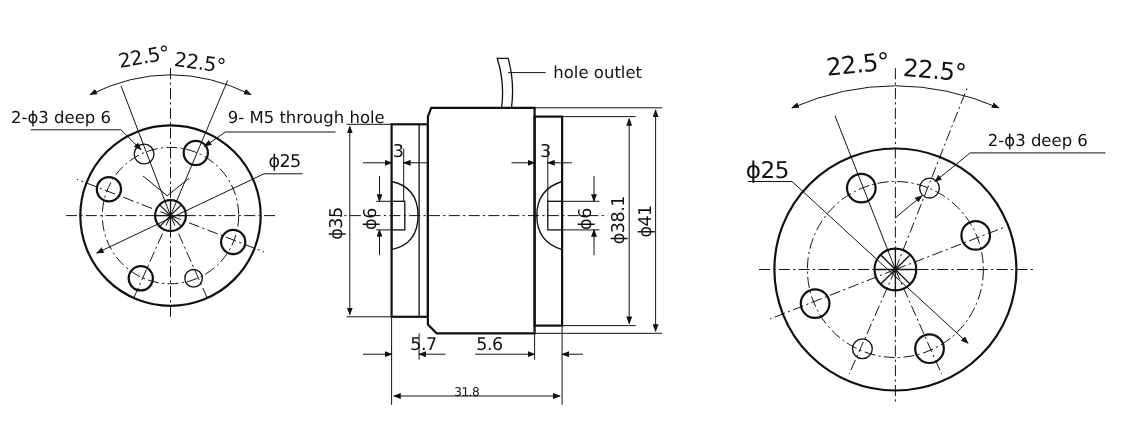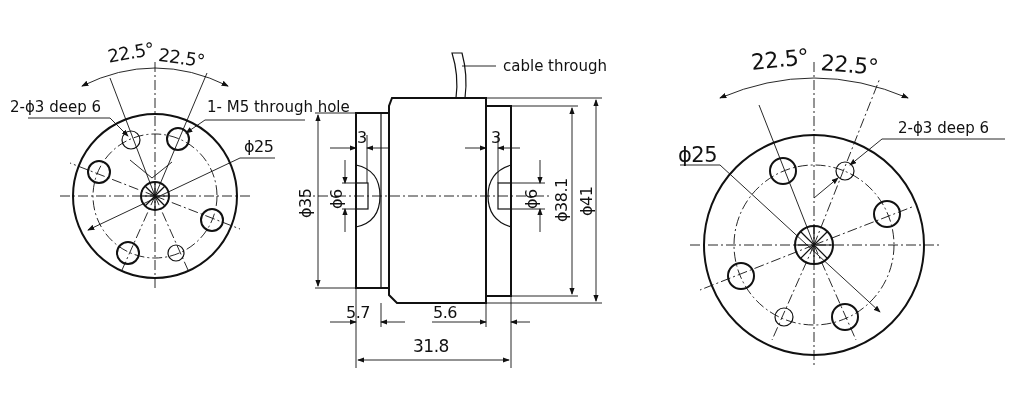--- a/index.html
+++ b/index.html
@@ -144,31 +144,31 @@
     <path d="M720,98 Q814,58 908,98" class="dim" marker-start="url(#ar)" marker-end="url(#ar)"></path>
     <polyline points="680,165 720,165 880,312" class="dim" marker-end="url(#ar)"></polyline>
     <polyline points="1005,139 882,139 850,165" class="dim" marker-end="url(#ar)"></polyline>
     <line x1="814" y1="198" x2="838" y2="178" class="dim" marker-end="url(#ar)"></line>
   </g>
 </svg>
 
 <div class="lbl dimt" style="left:106px;top:46px;font-size:18px;transform:rotate(-10deg);">22.5°</div>
 <div class="lbl dimt" style="left:160px;top:44px;font-size:18px;transform:rotate(8deg);">22.5°</div>
 <div class="lbl note" style="left:10px;top:98px;">2-ϕ3 deep 6</div>
-<div class="lbl note" style="left:207px;top:98px;">1- M5 through hole</div>
+<div class="lbl note" style="left:207px;top:98px;">9- M5 through hole</div>
 <div class="lbl dimt" style="left:244px;top:137px;">ϕ25</div>
 
-<div class="lbl note" style="left:503px;top:57px;">cable through</div>
+<div class="lbl note" style="left:503px;top:57px;">hole outlet</div>
 <div class="lbl dimt" style="left:357px;top:128px;">3</div>
 <div class="lbl dimt" style="left:491px;top:128px;">3</div>
 <div class="lbl dimt vert" style="left:296px;top:218px;">ϕ35</div>
 <div class="lbl dimt vert" style="left:327px;top:209px;">ϕ6</div>
 <div class="lbl dimt vert" style="left:522px;top:209px;">ϕ6</div>
 <div class="lbl dimt vert" style="left:552px;top:222px;">ϕ38.1</div>
 <div class="lbl dimt vert" style="left:577px;top:216px;">ϕ41</div>
-<div class="lbl dimt" style="left:346px;top:303px;">5.7</div>
+<div class="lbl dimt" style="left:373px;top:303px;">5.7</div>
 <div class="lbl dimt" style="left:433px;top:303px;">5.6</div>
-<div class="lbl dimt" style="left:413px;top:336px;font-size:17px;">31.8</div>
+<div class="lbl dimt" style="left:413px;top:350px;font-size:11px;">31.8</div>
 
 <div class="lbl dimt" style="left:750px;top:50px;font-size:22px;transform:rotate(-6deg);">22.5°</div>
 <div class="lbl dimt" style="left:822px;top:50px;font-size:22px;transform:rotate(5deg);">22.5°</div>
 <div class="lbl note" style="left:898px;top:119px;">2-ϕ3 deep 6</div>
 <div class="lbl dimt" style="left:678px;top:143px;font-size:21px;">ϕ25</div>
 
 </body></html>

